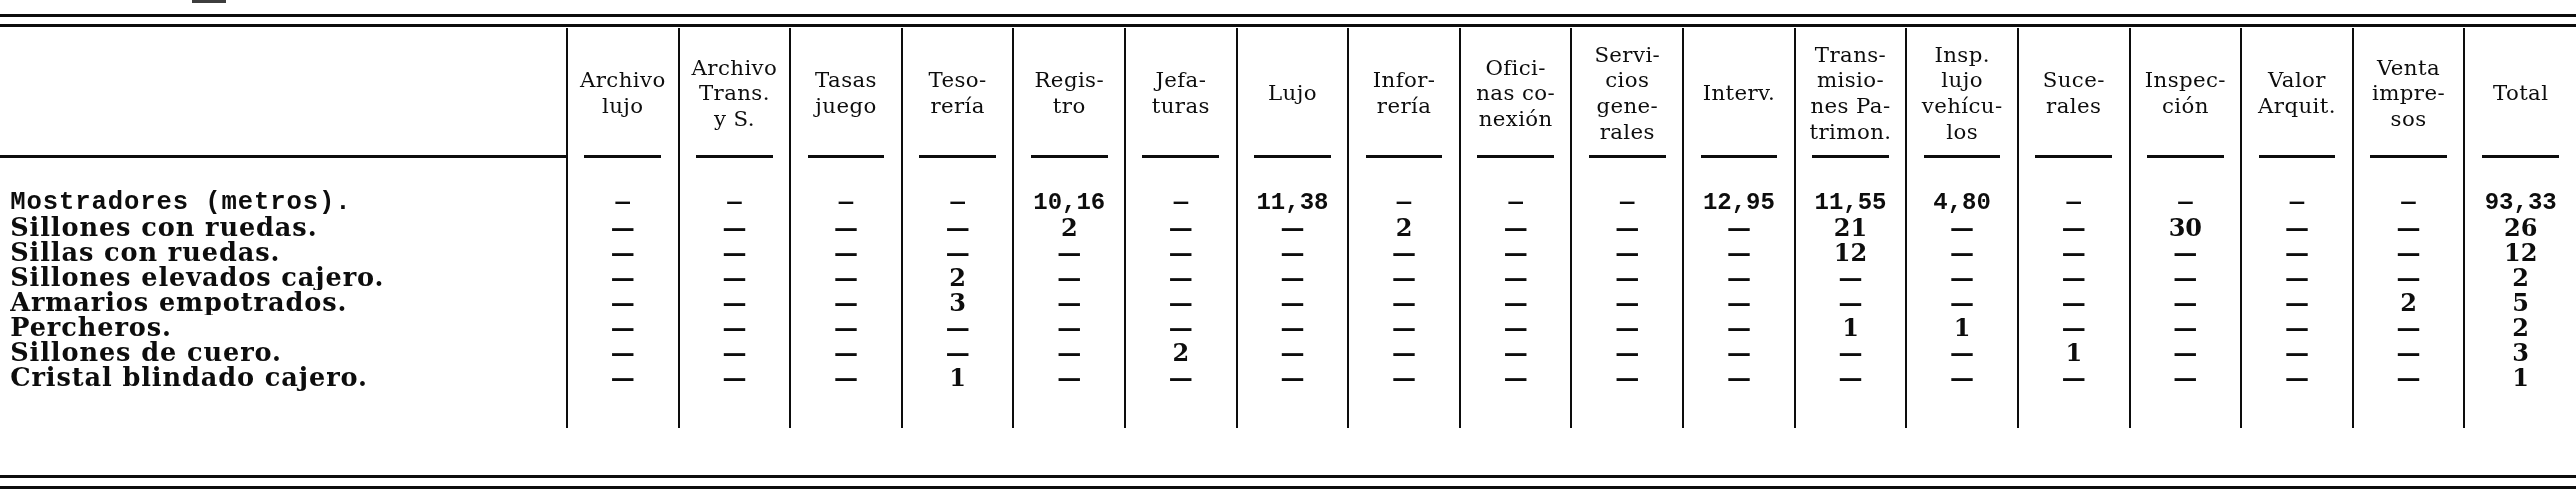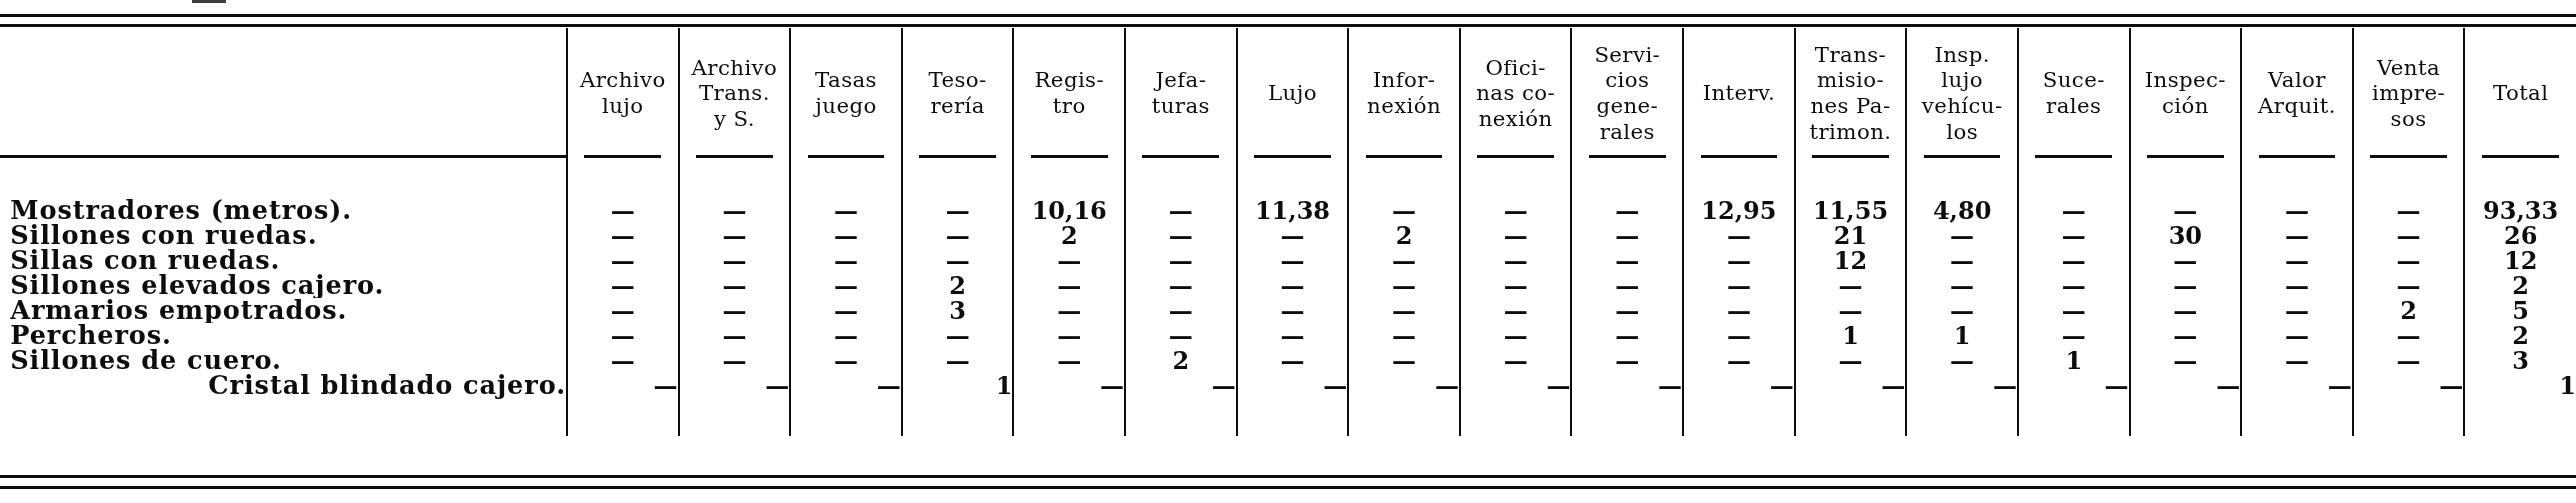--- a/index.html
+++ b/index.html
@@ -42,22 +42,22 @@
   thead th.stub::after {
     content:""; position:absolute; bottom:0; left:0; right:0;
     height:3.4px; background:var(--ink);
   }
   tbody td { font-size:24px; line-height:25px; font-weight:700; }
   tbody td.rowlabel {
     text-align:left; padding-left:10.2px; font-size:25.6px; letter-spacing:0.9px;
     white-space:nowrap; overflow:hidden;
   }
   tbody td.val { text-align:center; }
-  tbody tr:first-child td { padding-top:40px; }
-  tbody tr:last-child td { padding-bottom:38px;text-align:right; }
+  tbody tr:first-child td { padding-top:32px;font-family:Liberation Mono, monospace; }
+  tbody tr:last-child td { padding-bottom:38px; }
 </style>
 </head>
 <body>
 
 <div class="page">
   <div class="scan-tick"></div>
   <div class="double-rule top"></div>
 
   <table class="inv">
     <thead>
@@ -71,21 +71,21 @@
           <th class="colhead">Tasas
 juego</th>
           <th class="colhead">Teso-
 rería</th>
           <th class="colhead">Regis-
 tro</th>
           <th class="colhead">Jefa-
 turas</th>
           <th class="colhead">Lujo</th>
           <th class="colhead">Infor-
-nexión</th>
+rería</th>
           <th class="colhead">Ofici-
 nas co-
 nexión</th>
           <th class="colhead">Servi-
 cios
 gene-
 rales</th>
           <th class="colhead">Interv.</th>
           <th class="colhead">Trans-
 misio-

